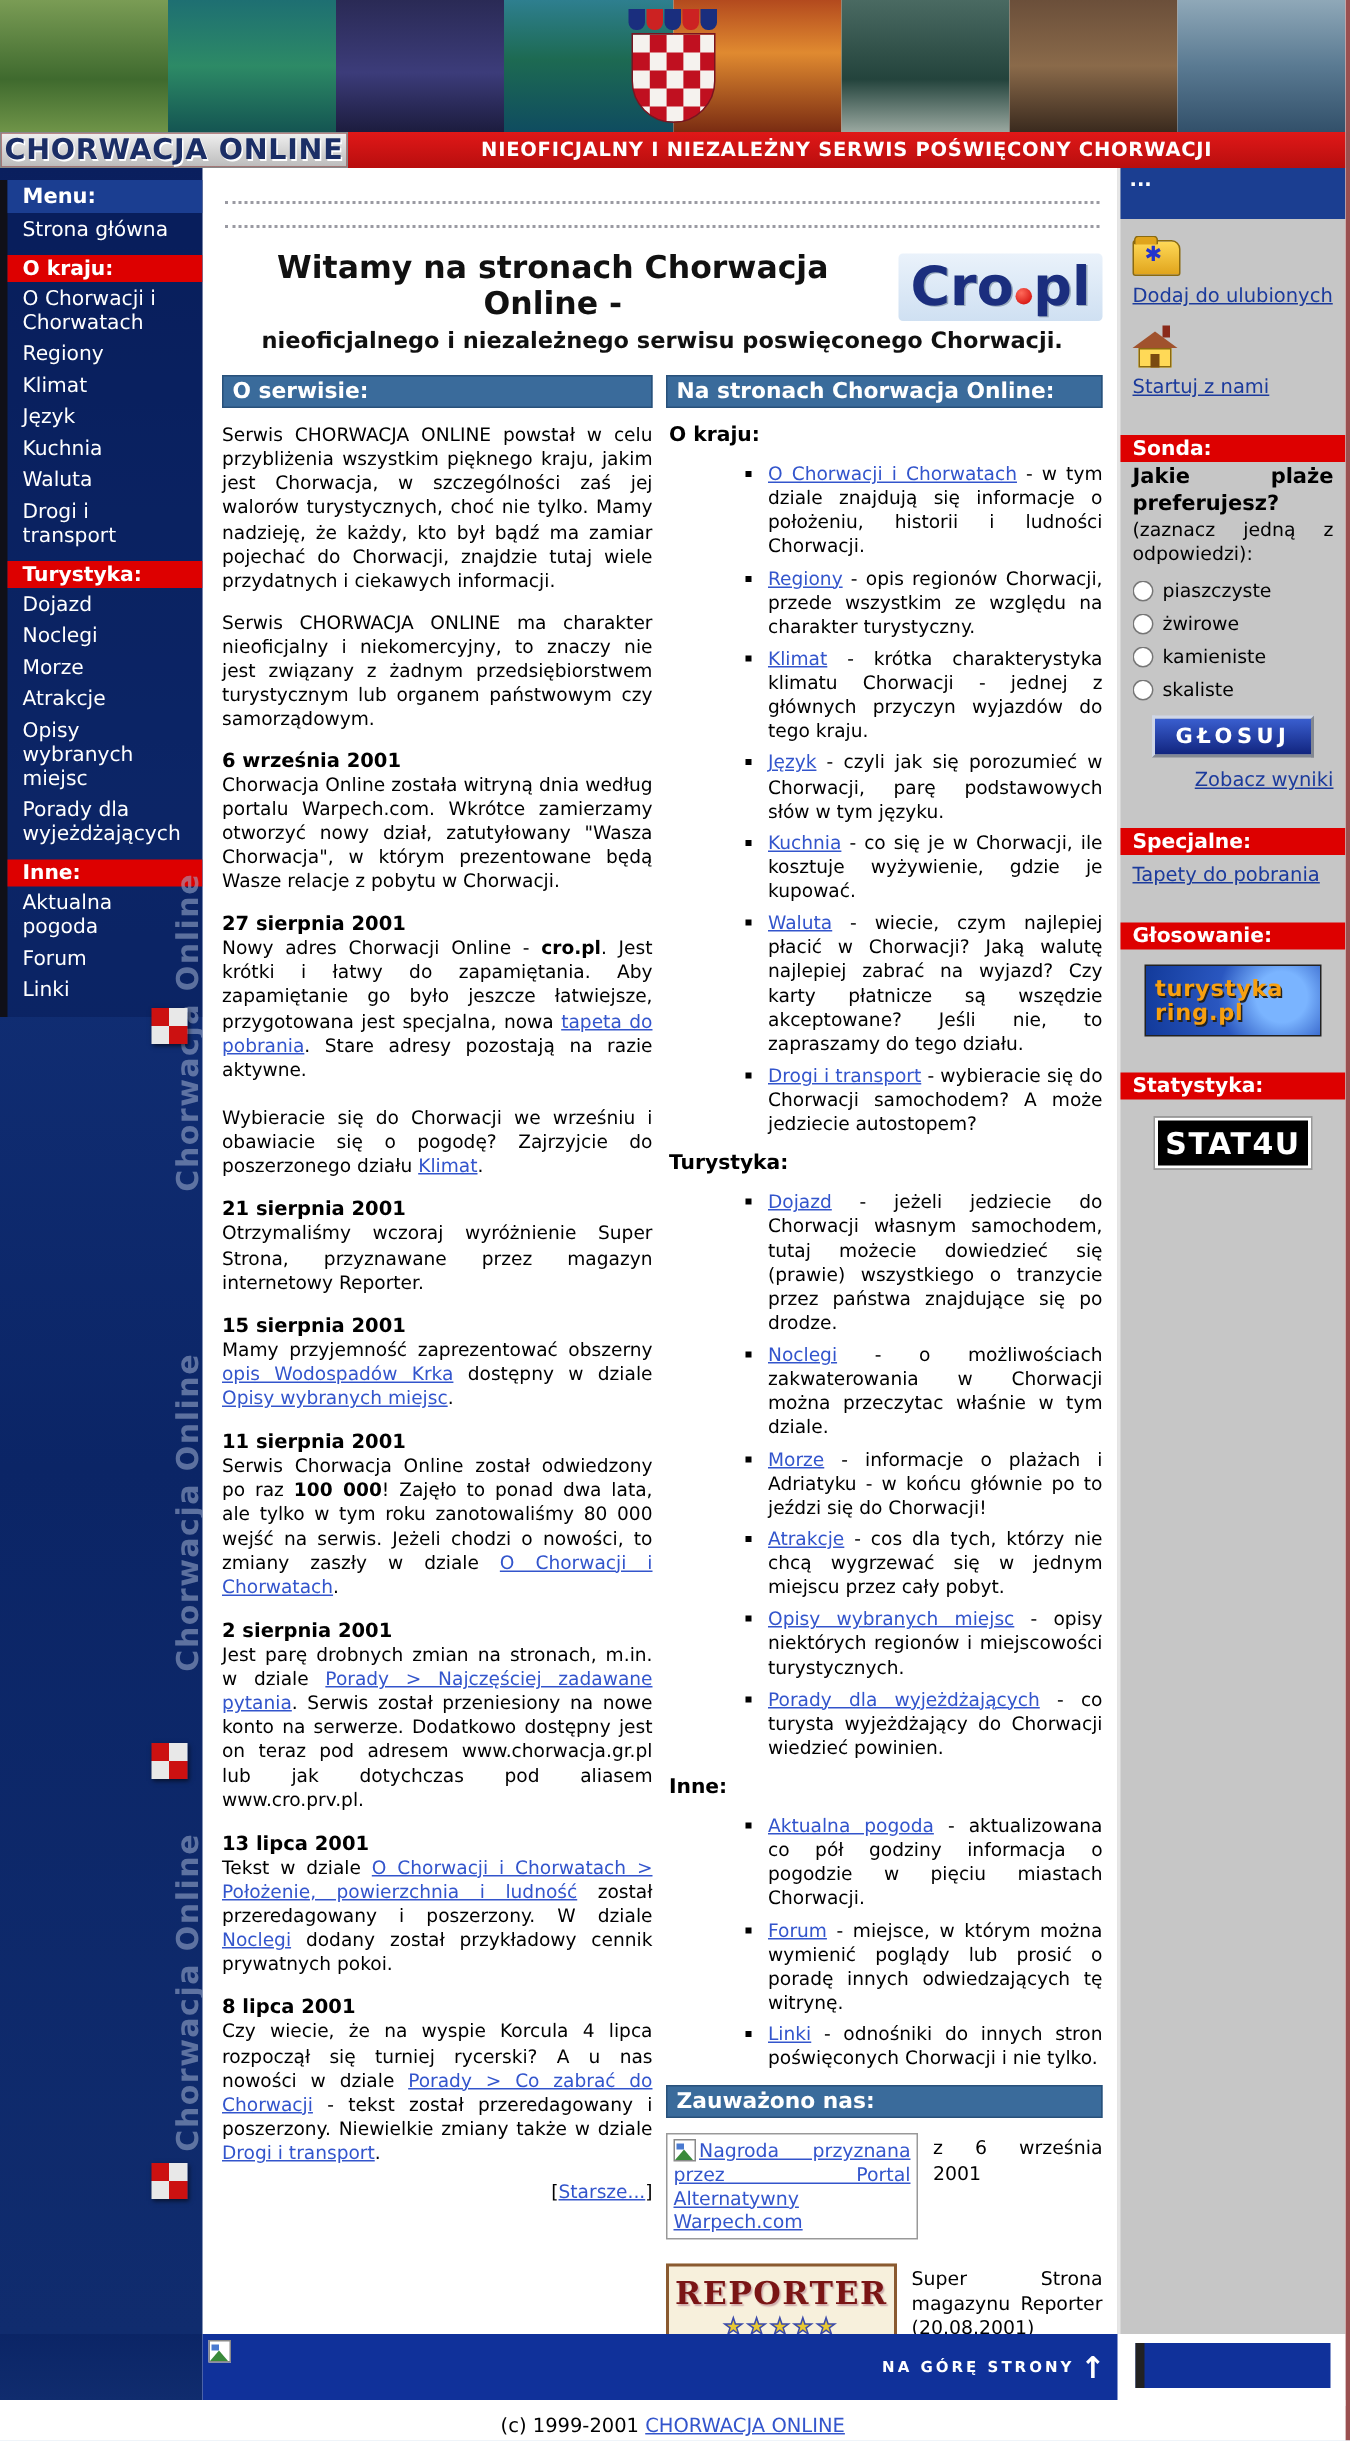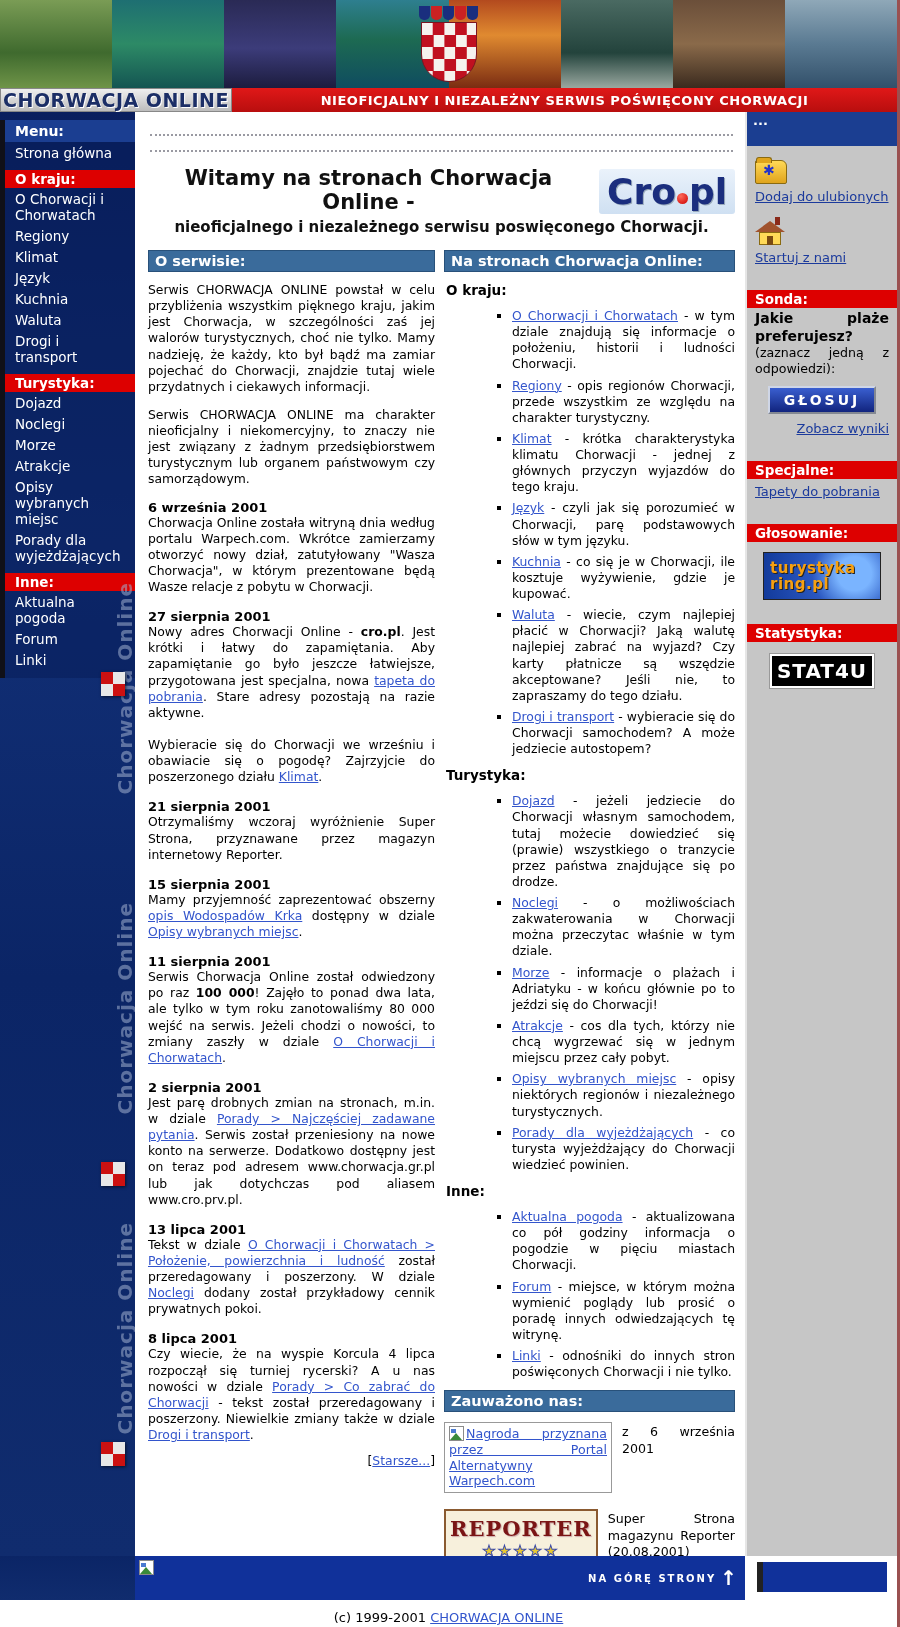--- a/index.html
+++ b/index.html
@@ -305,21 +305,21 @@
           <div class="blist">
 
               <div class="bullet-item"><a class="lnk">Dojazd</a><span> - jeżeli jedziecie do Chorwacji własnym samochodem, tutaj możecie dowiedzieć się (prawie) wszystkiego o tranzycie przez państwa znajdujące się po drodze.</span></div>
 
               <div class="bullet-item"><a class="lnk">Noclegi</a><span> - o możliwościach zakwaterowania w Chorwacji można przeczytac właśnie w tym dziale.</span></div>
 
               <div class="bullet-item"><a class="lnk">Morze</a><span> - informacje o plażach i Adriatyku - w końcu głównie po to jeździ się do Chorwacji!</span></div>
 
               <div class="bullet-item"><a class="lnk">Atrakcje</a><span> - cos dla tych, którzy nie chcą wygrzewać się w jednym miejscu przez cały pobyt.</span></div>
 
-              <div class="bullet-item"><a class="lnk">Opisy wybranych miejsc</a><span> - opisy niektórych regionów i niezależnego turystycznych.</span></div>
+              <div class="bullet-item"><a class="lnk">Opisy wybranych miejsc</a><span> - opisy niektórych regionów i miejscowości turystycznych.</span></div>
 
               <div class="bullet-item"><a class="lnk">Porady dla wyjeżdżających</a><span> - co turysta wyjeżdżający do Chorwacji wiedzieć powinien.</span></div>
             </div>
 
           <div class="grouplabel">Inne:</div>
           <div class="blist">
 
               <div class="bullet-item"><a class="lnk">Aktualna pogoda</a><span> - aktualizowana co pół godziny informacja o pogodzie w pięciu miastach Chorwacji.</span></div>
 
               <div class="bullet-item"><a class="lnk">Forum</a><span> - miejsce, w którym można wymienić poglądy lub prosić o poradę innych odwiedzających tę witrynę.</span></div>
@@ -359,20 +359,42 @@
             <div class="chimney"></div>
             <div class="roof"></div>
             <div class="body"></div>
             <div class="door"></div>
           </div>
         <a class="sb-link">Startuj z nami</a>
 
         <div class="sb-red">Sonda:</div>
         <div class="sb-q">Jakie plaże preferujesz?</div>
         <div class="sb-hint">(zaznacz jedną z odpowiedzi):</div>
+        <div>
+
+            <label class="opt">
+              <input type="radio" name="poll" style="">
+              <span>piaszczyste</span>
+            </label>
+
+            <label class="opt">
+              <input type="radio" name="poll" style="">
+              <span>żwirowe</span>
+            </label>
+
+            <label class="opt">
+              <input type="radio" name="poll" style="">
+              <span>kamieniste</span>
+            </label>
+
+            <label class="opt">
+              <input type="radio" name="poll" style="">
+              <span>skaliste</span>
+            </label>
+          </div>
         <button class="vote-btn">GŁOSUJ</button>
         <div class="center-link"><a class="sb-link">Zobacz wyniki</a></div>
 
         <div class="sb-red">Specjalne:</div>
         <a class="sb-link">Tapety do pobrania</a>
 
         <div class="sb-red">Głosowanie:</div>
         <div class="ringbadge">
           <div class="ring-l1">turystyka</div>
           <div class="ring-l2">ring.pl</div>

